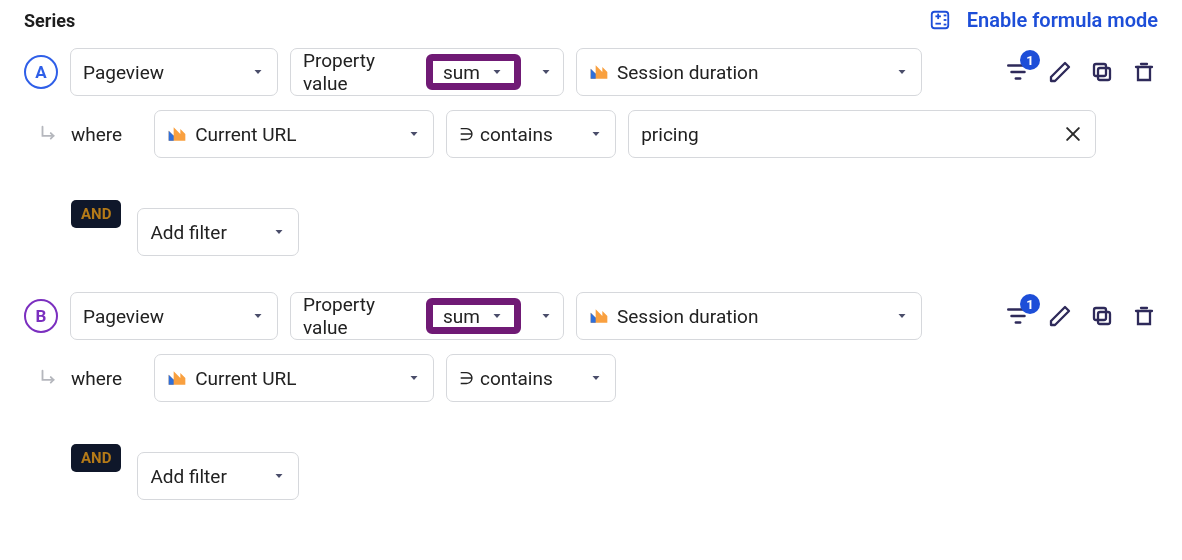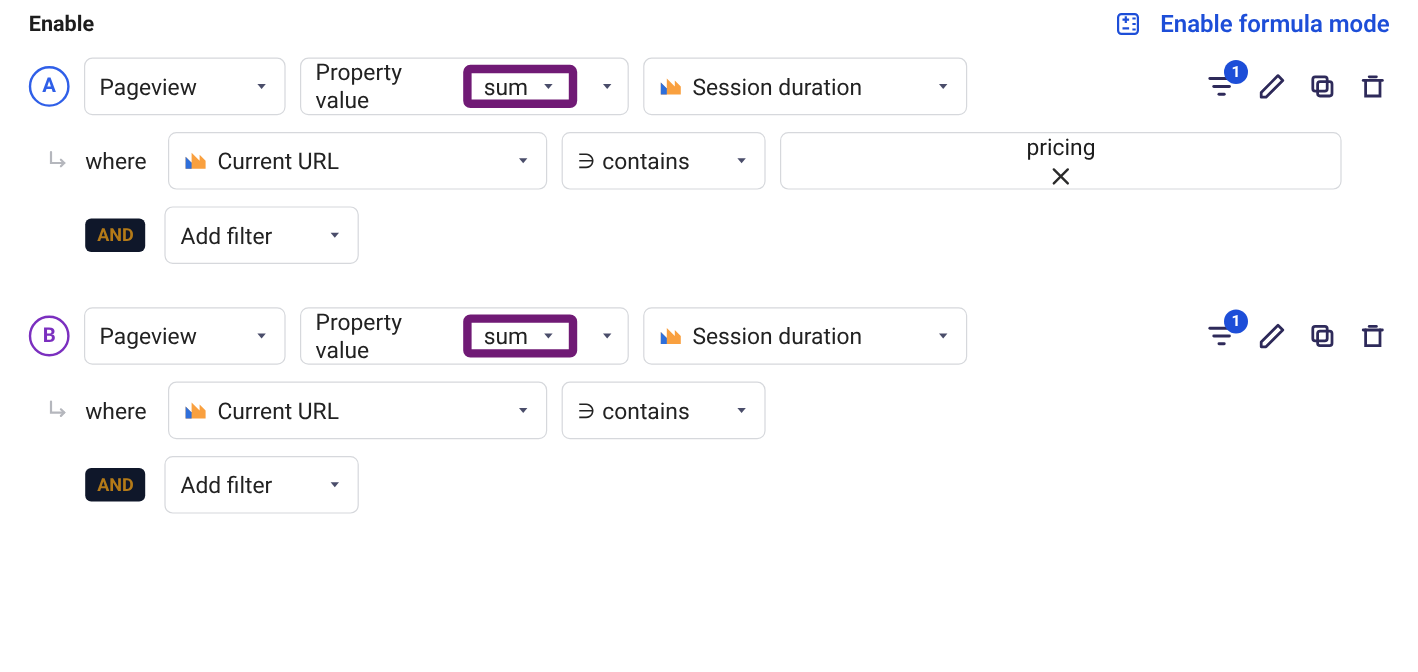--- a/index.html
+++ b/index.html
@@ -45,36 +45,36 @@
     background: #fff;
     padding: 0 12px;
     gap: 10px;
     cursor: pointer;
   }
   .select-label { font-size: 19px; color: #222; }
   .caret {
     width: 14px; height: 14px; flex-shrink: 0;
     margin-left: 2px;
   }
-  .select.event { width: 168px; justify-content: space-between; }
+  .select.event { width: 208px; justify-content: space-between; }
   .select.propblock { width: 274px; padding-right: 10px; }
   .select.propblock .pv-label { margin-right: 8px; }
   .sum-inner {
     border: 7px solid #701a75;
     border-radius: 6px;
     height: 36px;
     display: flex; align-items: center; gap: 8px;
     padding: 0 10px;
     margin-right: 8px;
   }
   .prop-caret-right { margin-left: auto; }
-  .select.session { width: 270px; justify-content: space-between; }
-  .select.property { width: 316px; justify-content: space-between; }
+  .select.session { width: 346px; justify-content: space-between; }
+  .select.property { width: 280px; justify-content: space-between; }
   .select.operator { width: 170px; justify-content: space-between; gap: 6px; }
-  .select.addfilter { width: 162px; justify-content: space-between; }
+  .select.addfilter { width: 162px; justify-content: space-between; margin-top: 36px; }
   .posthog-icon {
     width: 20px; height: 18px; flex-shrink: 0;
     display: inline-flex;
   }
   .actions {
     display: flex; align-items: center; gap: 14px; margin-left: auto;
     color: #2e2a5a;
   }
   .action-btn {
     position: relative; width: 28px; height: 28px;
@@ -86,30 +86,29 @@
     background: #1d4ed8; color: #fff;
     width: 20px; height: 20px; border-radius: 50%;
     font-size: 13px; font-weight: 700;
     display: flex; align-items: center; justify-content: center;
   }
   .where-connector {
     width: 22px; height: 22px; flex-shrink: 0;
     stroke: #b5b7bd;
     margin-left: 13px;
   }
-  .where-label { font-size: 19px; color: #222; margin-right: 6px;}
+  .where-label { font-size: 19px; color: #222; margin-right: 20px;}
   .value-input {
     border: 1px solid #d6d8dc;
     border-radius: 7px;
     height: 48px;
     width: 468px;
     display: flex; align-items: center; justify-content: space-between;
     padding: 0 12px;
     font-size: 19px;
-    flex-direction: column;
   }
   .close-x { width: 20px; height: 20px; cursor: pointer; }
   .and-chip {
     background: #0f172a;
     color: #b47a18;
     font-weight: 700;
     font-size: 15px;
     border-radius: 5px;
     padding: 5px 10px;
     margin-left: 47px;
@@ -117,21 +116,21 @@
   .row.filterrow { padding-left: 0; }
   .row.addrow { gap: 16px; }
   .svgicon { width: 24px; height: 24px; }
   .svgicon.big { width: 26px; height: 26px; }
   .contains-sym { font-size: 17px; color: #222; }
 </style>
 </head>
 <body>
 
 <div class="header">
-  <div class="series-title">Enable</div>
+  <div class="series-title">Series</div>
   <a class="formula-link">
     <svg class="formula-icon" viewBox="0 0 24 24" fill="none" stroke="#1d4ed8" stroke-width="2">
       <rect x="3" y="3" width="18" height="18" rx="3"></rect>
       <line x1="7" y1="8" x2="13" y2="8"></line>
       <line x1="10" y1="5" x2="10" y2="11"></line>
       <line x1="7" y1="16" x2="13" y2="16"></line>
       <line x1="16" y1="7" x2="19" y2="7"></line>
       <line x1="16" y1="12" x2="19" y2="12"></line>
       <line x1="16" y1="17" x2="19" y2="17"></line>
     </svg>

